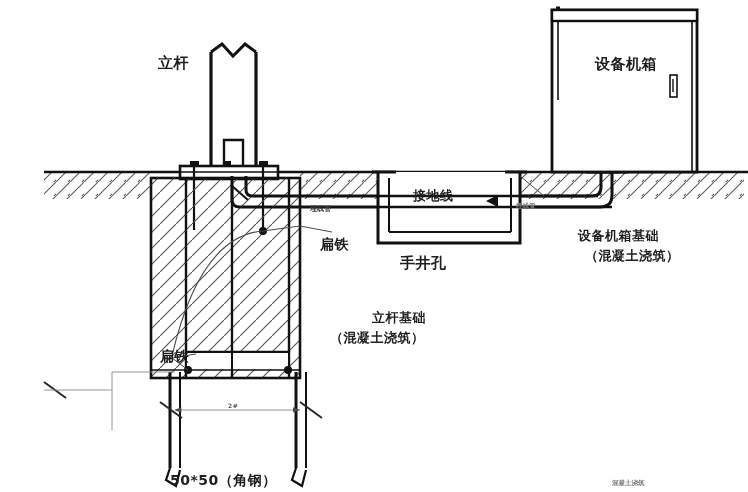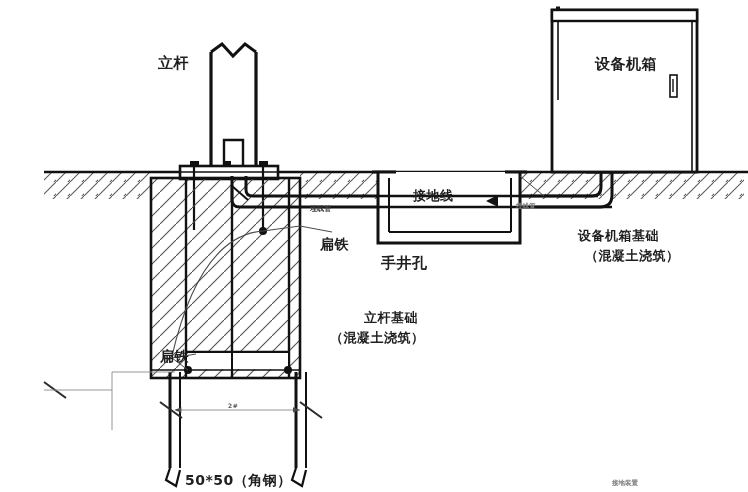--- a/index.html
+++ b/index.html
@@ -196,35 +196,35 @@
       <path d="M 520 176 L 544 196" stroke="#4a4a4a" stroke-width="1"></path>
     </g>
   </svg>
 
   <div class="lbl big" style="left:158px;top:55px;">立杆</div>
 
   <div class="lbl big" style="left:587px;top:56px;margin-left:8px;">设备机箱</div>
 
   <div class="lbl mid" style="left:413px;top:188px;text-align:right;">接地线</div>
 
-  <div class="lbl big" style="left:381px;top:255px;">手井孔</div>
+  <div class="lbl big" style="left:400px;top:255px;">手井孔</div>
 
   <div class="lbl tiny" style="left:310px;top:205px;">埋线管</div>
 
   <div class="lbl faint" style="left:516px;top:203px;">埋线管</div>
 
   <div class="lbl sml" style="left:320px;top:236px;">扁铁</div>
 
   <div class="lbl sml" style="left:160px;top:348px;">扁铁</div>
 
-  <div class="lbl two-line" style="left:364px;top:310px;">立杆基础</div>
+  <div class="lbl two-line" style="left:372px;top:310px;">立杆基础</div>
   <div class="lbl two-line" style="left:330px;top:330px;">（混凝土浇筑）</div>
 
   <div class="lbl two-line" style="left:578px;top:228px;">设备机箱基础</div>
   <div class="lbl two-line" style="left:585px;top:248px;">（混凝土浇筑）</div>
 
-  <div class="lbl sml" style="left:185px;top:472px;text-align:center;">50*50（角钢）</div>
+  <div class="lbl sml" style="left:170px;top:472px;text-align:center;">50*50（角钢）</div>
 
   <div class="lbl dimtxt" style="left:228px;top:402px;">2#</div>
 
-  <div class="lbl faint" style="left:612px;top:480px;">接地装置</div>
+  <div class="lbl faint" style="left:612px;top:480px;">混凝土浇筑</div>
 
 </div>
 
 </body></html>

